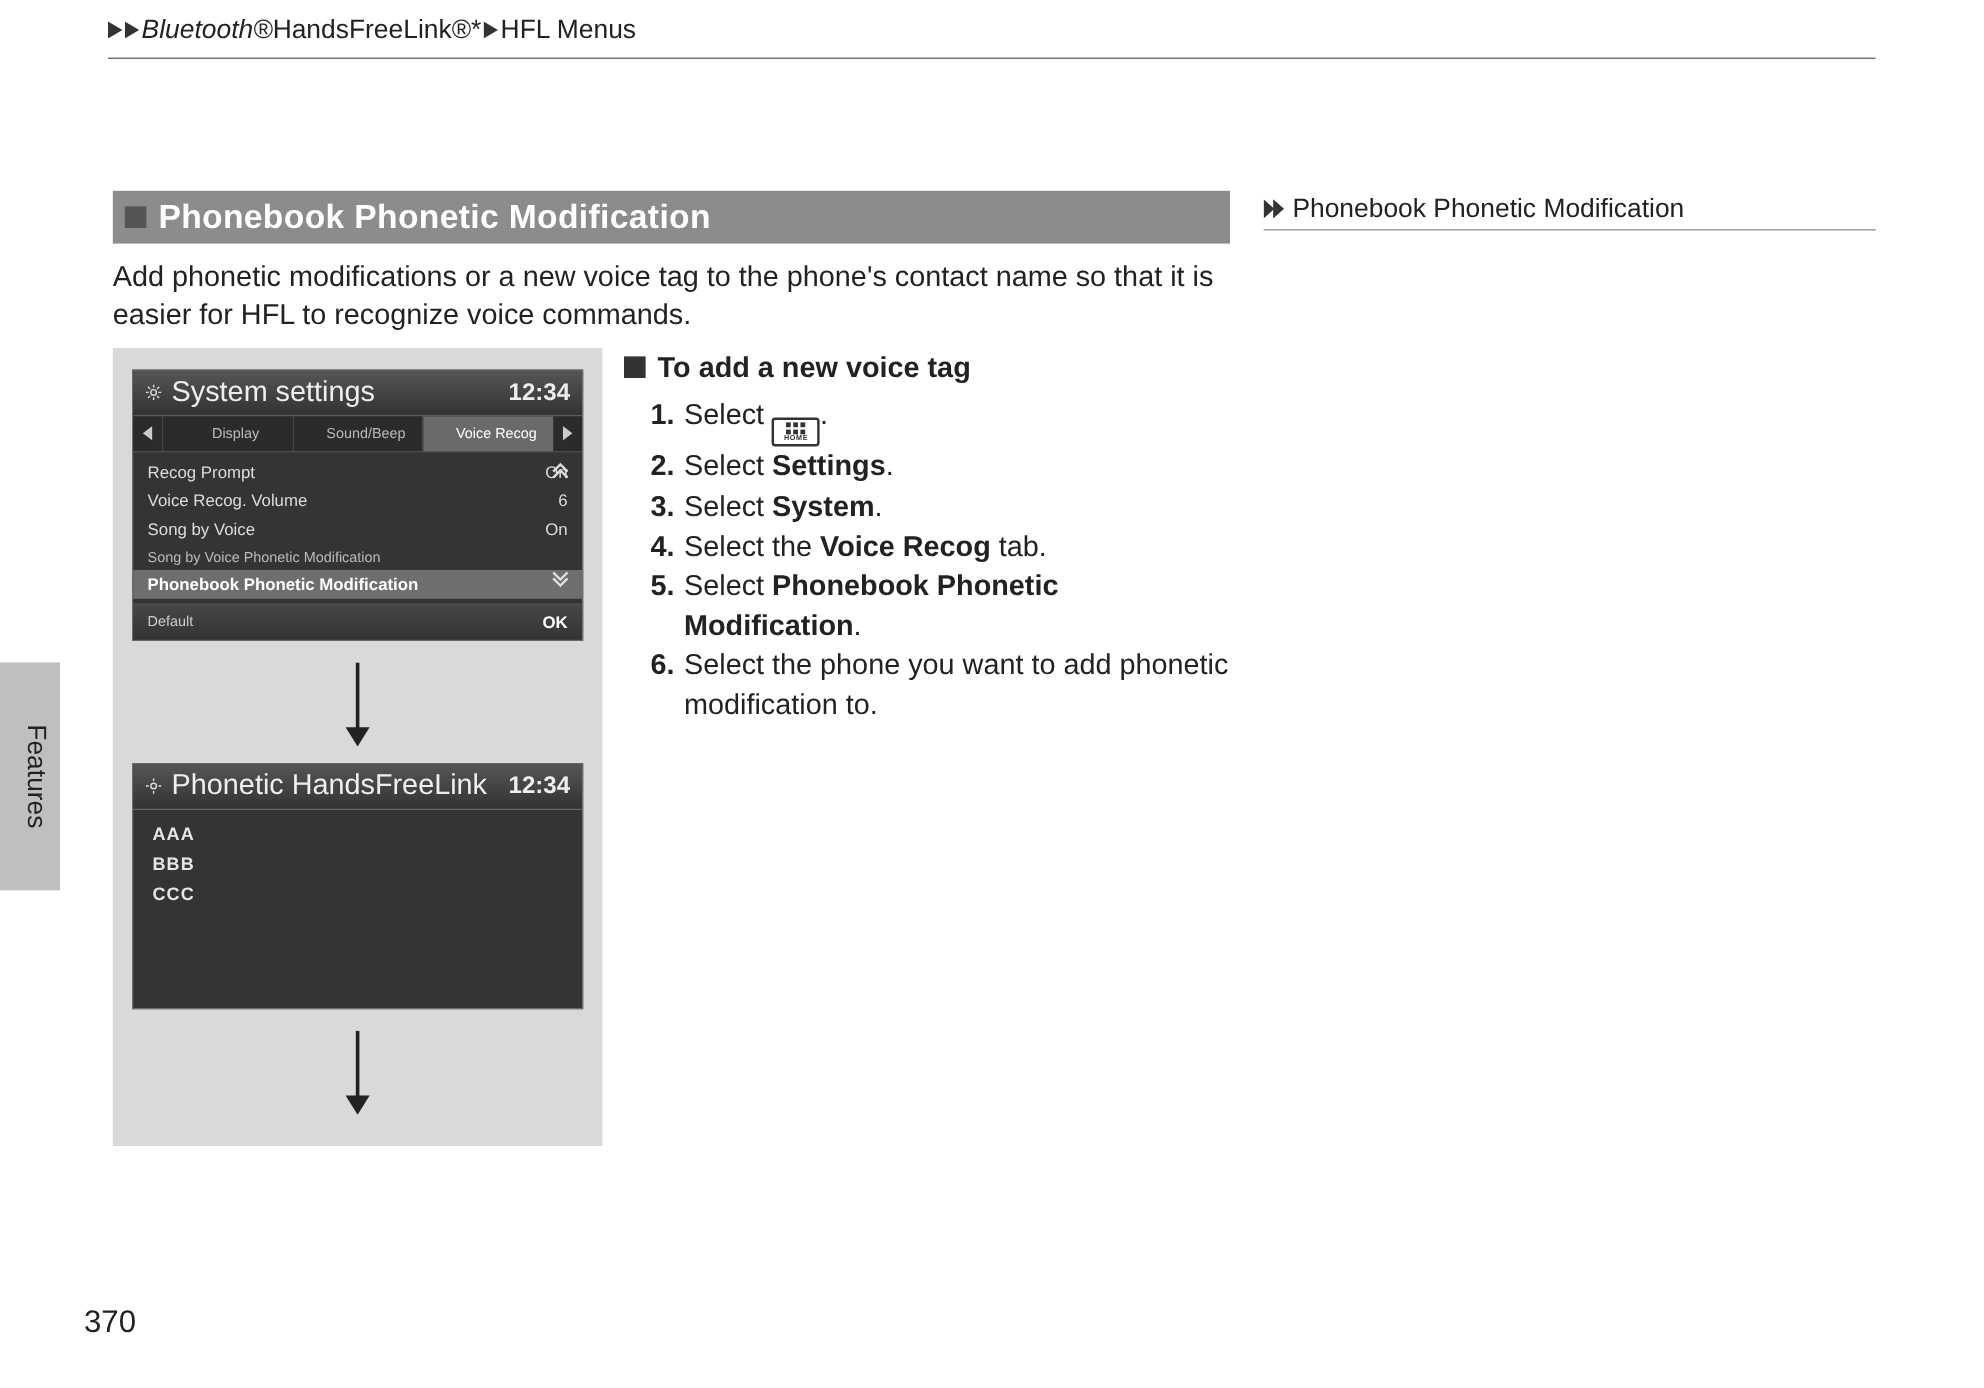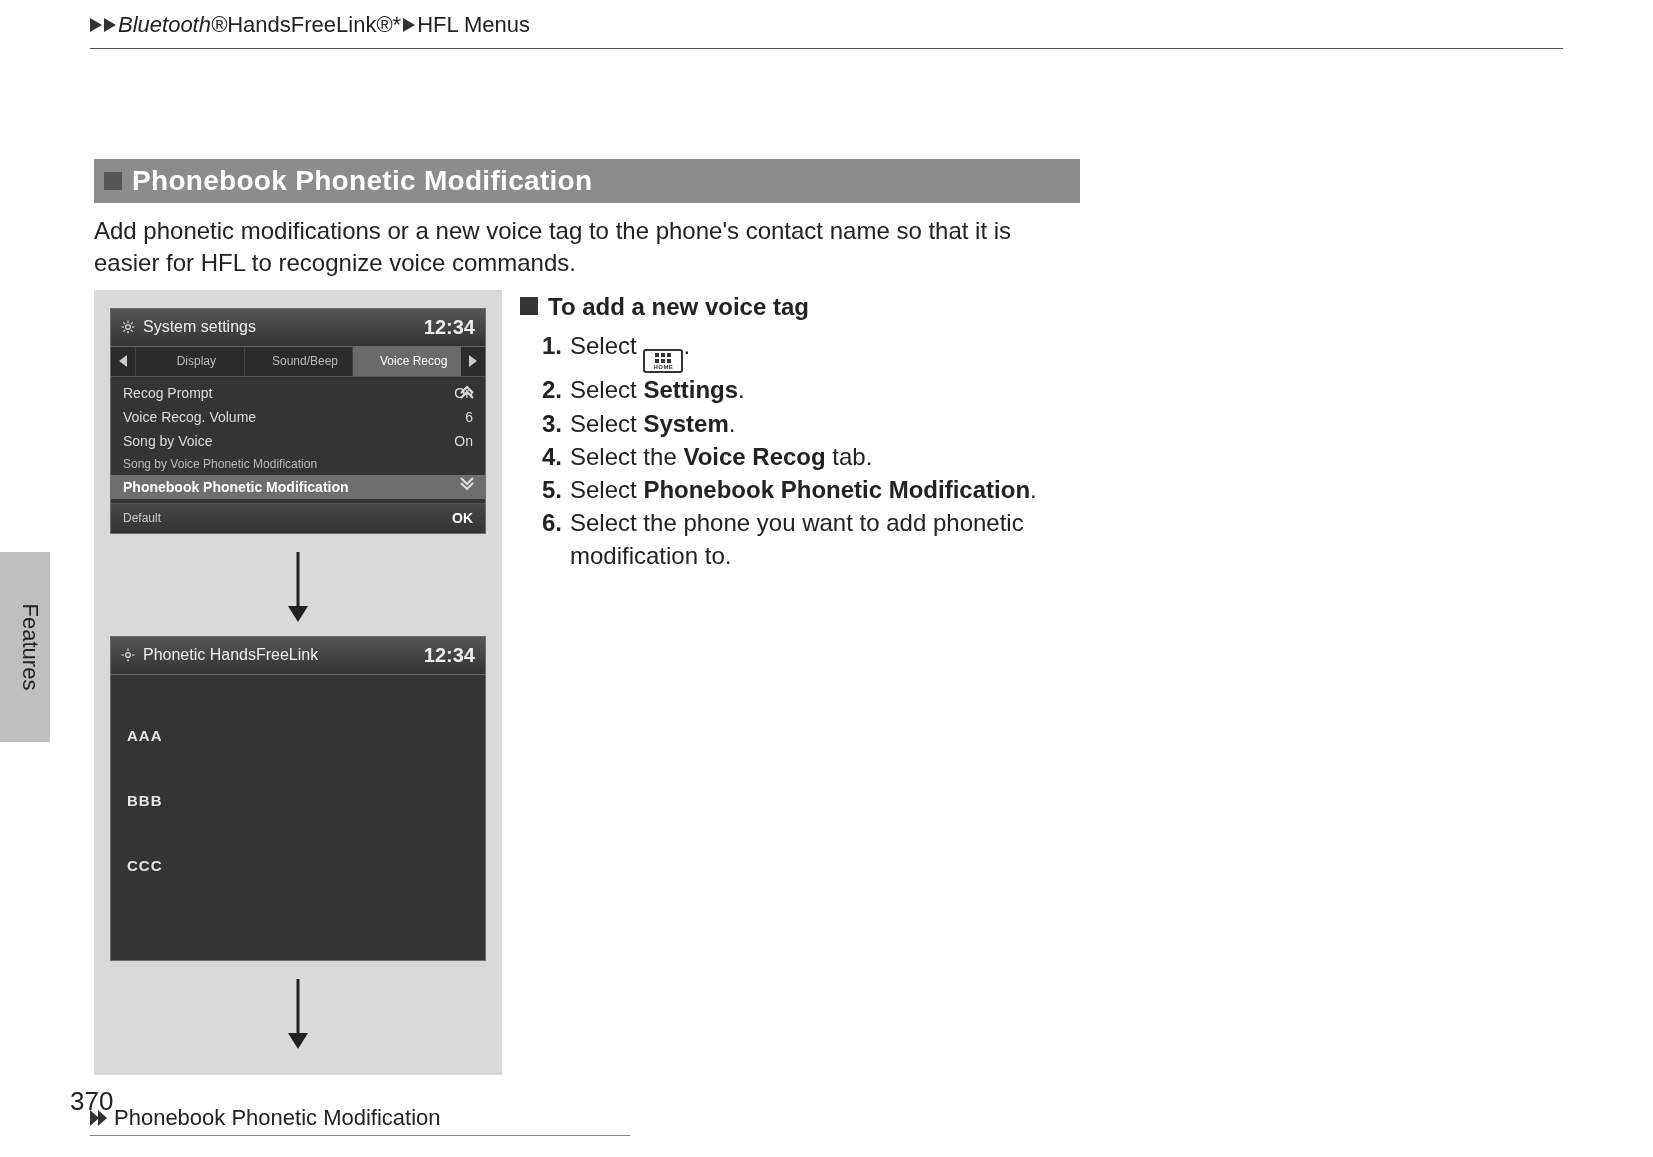--- a/index.html
+++ b/index.html
@@ -14,21 +14,21 @@
   .header-rule { border: none; border-top: 1px solid #555; margin-top: -2px; }
 
   
   .side-tab { position: absolute; top: 552px; left: 0; width: 50px; height: 190px;
               background: #bfbfbf; }
   .side-tab span { position: absolute; left: 60%; top: 50%;
                    transform: translate(-50%, -50%) rotate(90deg);
                    transform-origin: center; font-size: 22px; white-space: nowrap; }
 
   
-  .body { display: flex; gap: 28px; margin-top: 110px; flex-direction: column; }
+  .body { display: flex; gap: 28px; margin-top: 110px; }
   .maincol { width: 990px; }
   .notecol { width: 540px; }
 
   
   .h-bar { background: #8c8c8c; height: 44px; display: flex; align-items: center;
            padding: 0 10px; gap: 10px; margin-left: 4px; }
   .h-bar .sq { width: 18px; height: 18px; background: #555; }
   .h-bar .t  { color: #fff; font-weight: 700; font-size: 28px; letter-spacing: 0.3px; }
 
   .intro { font-size: 24px; line-height: 1.35; margin: 12px 0 10px 4px; }
@@ -37,21 +37,21 @@
   .twoup { display: flex; gap: 18px; margin-left: 4px; }
   .shots { width: 408px; background: #d9d9d9; padding: 18px 14px 24px 14px;
            display: flex; flex-direction: column; align-items: center; gap: 12px; }
 
   
   .dev { width: 376px; border: 1px solid #6d6d6d; background: #343434; }
   .dev .tbar { height: 38px; display: flex; align-items: center; justify-content: space-between;
                padding: 0 10px; background: linear-gradient(#555,#333); color: #eee;
                border-bottom: 1px solid #666; }
   .dev .tbar .gear { width: 14px; height: 14px; }
-  .dev .tbar .ttl { font-size: 16px; flex: 1; margin-left: 8px; }
+  .dev .tbar .ttl { font-size: 24px; flex: 1; margin-left: 8px; }
   .dev .tbar .clk { font-size: 20px; font-weight: 700; }
   .dev .tabs { height: 30px; display: flex; align-items: stretch; background: #2b2b2b;
                border-bottom: 1px solid #555; }
   .dev .tabs .nv { width: 24px; display: flex; align-items: center; justify-content: center; color: #bbb; }
   .dev .tabs .tab { flex: 1; display: flex; align-items: center; justify-content: center;
                     font-size: 12px; color: #bbb; border-left: 1px solid #444; padding-left: 13px; }
   .dev .tabs .tab.active { background: #6a6a6a; color: #fff; }
   .dev .list { padding: 4px 0; position: relative; }
   .dev .row { display: flex; align-items: center; justify-content: space-between;
               padding: 4px 12px; color: #ddd; font-size: 14px; }
@@ -59,21 +59,21 @@
   .dev .row.sm { font-size: 12px; color: #bbb; }
   .dev .chevcol { position: absolute; right: 4px; top: 0; bottom: 0; width: 22px;
                   display: flex; flex-direction: column; justify-content: space-between;
                   padding: 6px 0; color: #ddd; }
   .dev .fbar { height: 30px; display: flex; align-items: center; justify-content: space-between;
                padding: 0 12px; color: #ccc; font-size: 12px; border-top: 1px solid #555;
                background: linear-gradient(#474747,#333); }
   .dev .fbar .ok { font-weight: 700; color: #fff; font-size: 14px; }
   .dev.simple .list2 { padding: 8px 16px 82px 16px; }
   .dev.simple .list2 div { color: #e6e6e6; font-size: 15px; font-weight: 600;
-                           letter-spacing: 1px; padding: 4px 0; margin-top: 40px; }
+                           letter-spacing: 1px; padding: 4px 0; }
 
   .darrow { margin: 6px 0 2px 0; }
   .darrow svg { display: block; }
 
   
   .steps { flex: 1; font-size: 24px; line-height: 1.38; }
   .steps .subhead { display: flex; align-items: center; gap: 10px; font-weight: 700;
                     margin-bottom: 6px; }
   .steps .subhead .sq { width: 18px; height: 18px; background: #333; }
   .steps ol { list-style: none; padding-left: 22px; }

